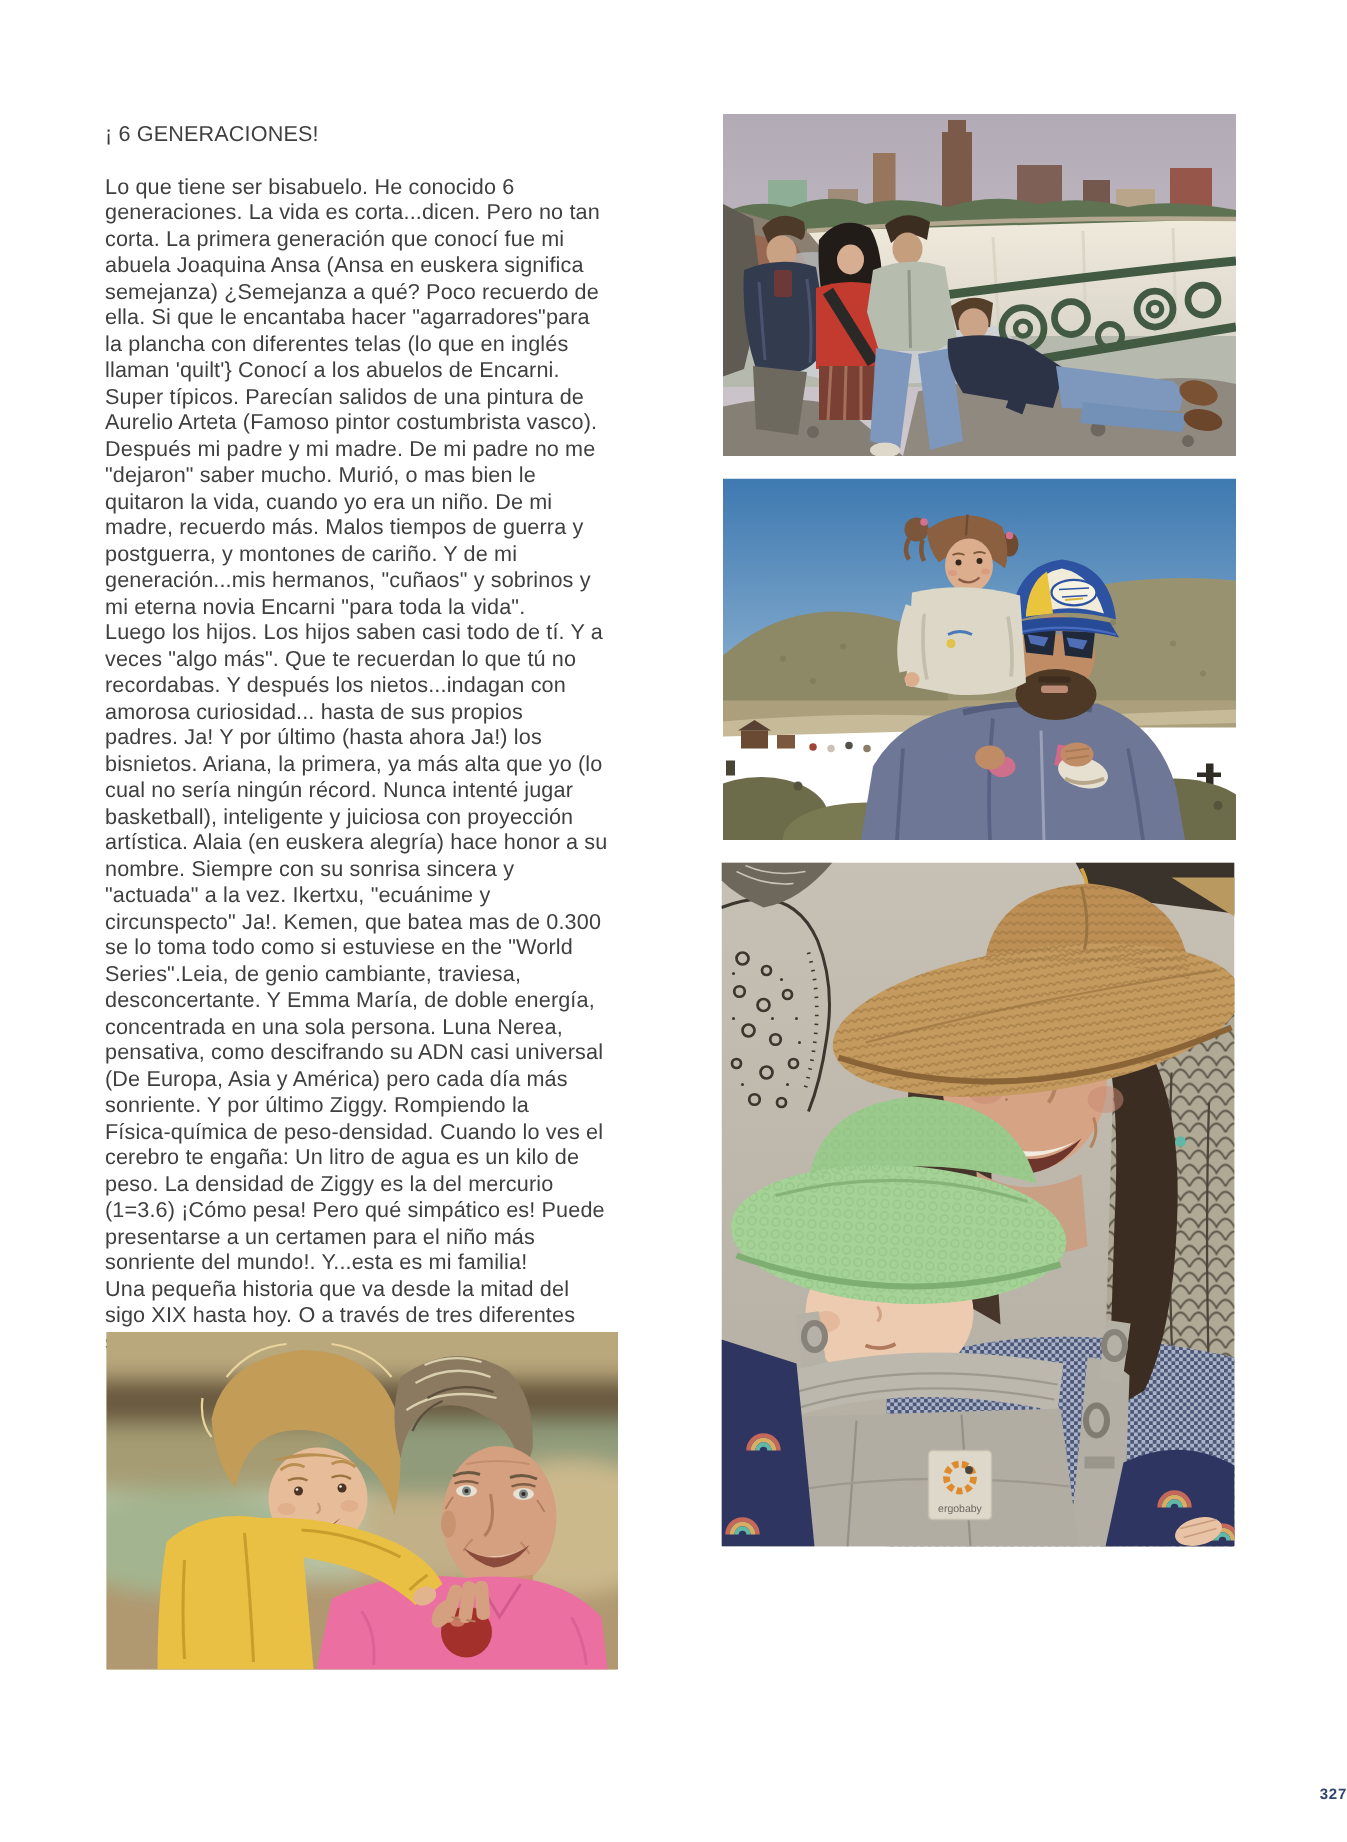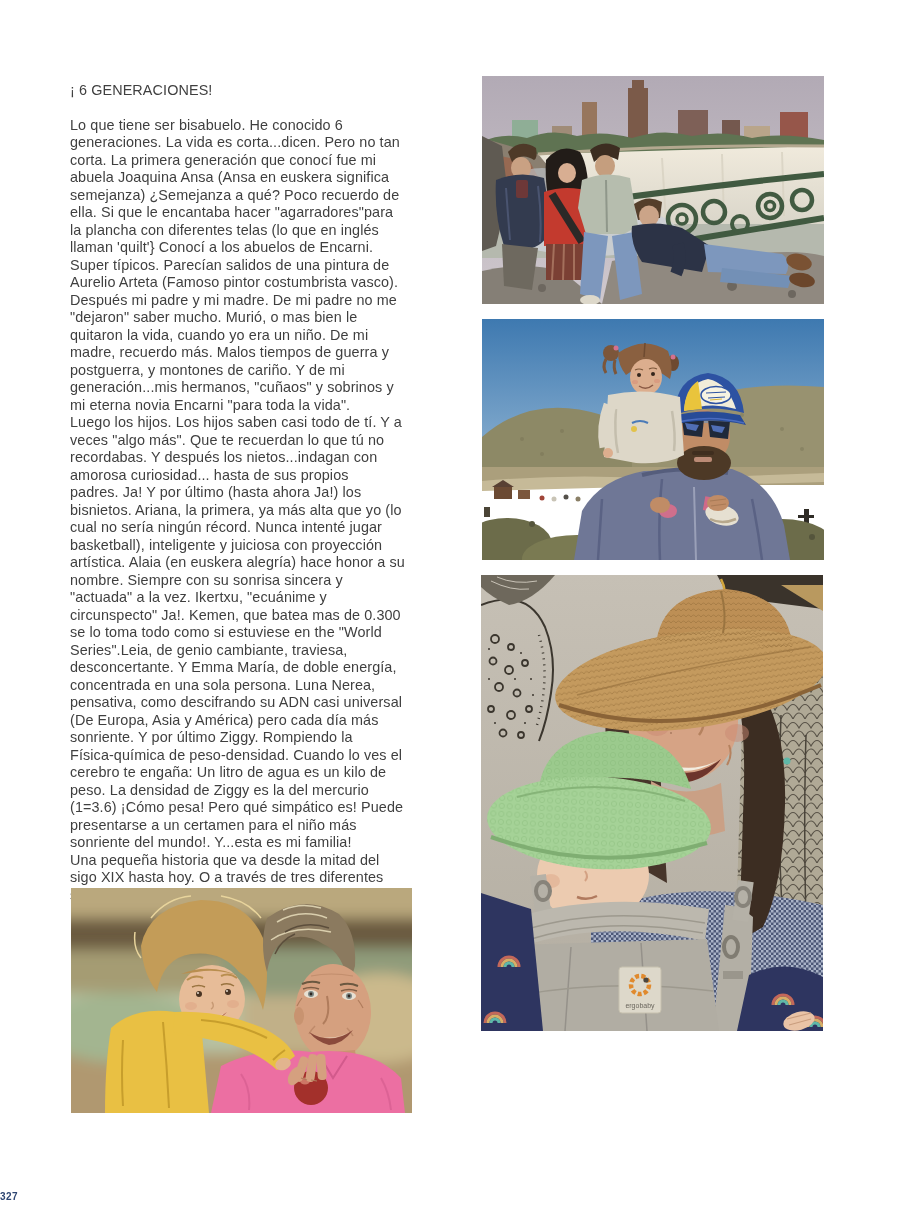--- a/index.html
+++ b/index.html
@@ -12,21 +12,21 @@
     color:#3f3f3f;font-size:14.4px;line-height:17.5px;
     white-space:pre-line;letter-spacing:0.1px;
   }
   .photo{position:absolute;}
   .photo svg{display:block;width:100%;height:100%;}
   #ph1{left:482px;top:76px;width:342px;height:228px;}
   #ph2{left:482px;top:319px;width:342px;height:241px;}
   #ph3{left:481px;top:575px;width:342px;height:456px;}
   #ph4{left:71px;top:888px;width:341px;height:225px;}
   .pageno{
-    position:absolute;left:0;right:0;top:1191px;text-align:left;
+    position:absolute;left:0;right:0;top:1191px;text-align:right;
     color:#2e4672;font-weight:bold;font-size:10px;letter-spacing:0.5px;
   }
 </style>
 </head>
 <body>
 
 <div class="page">
 
   <div class="story">
     <div>¡ 6 GENERACIONES!</div>

